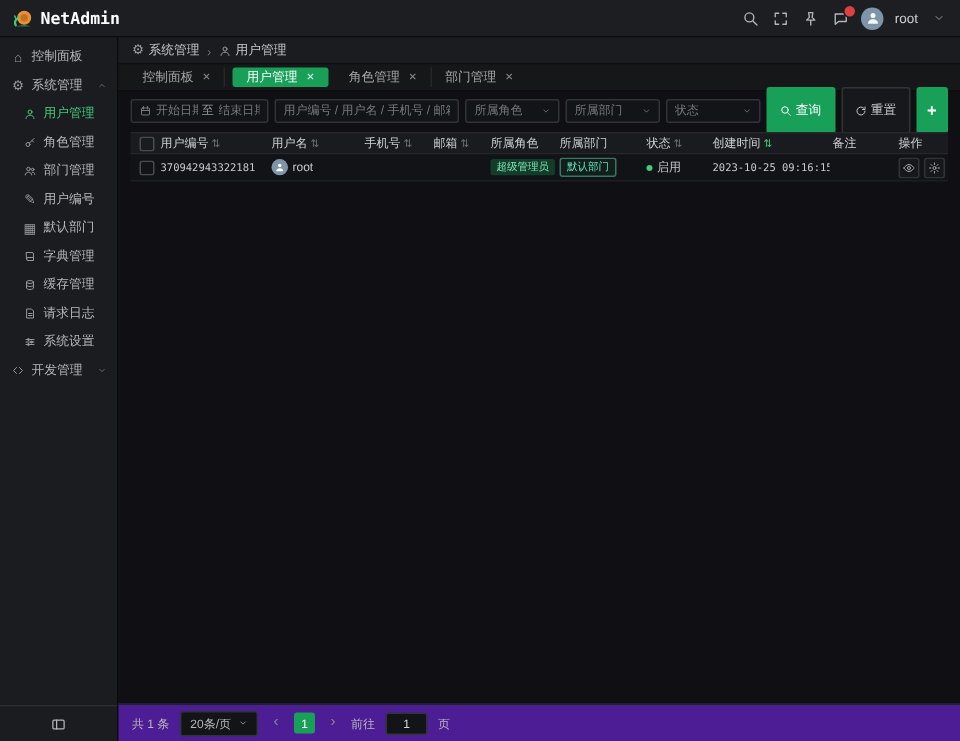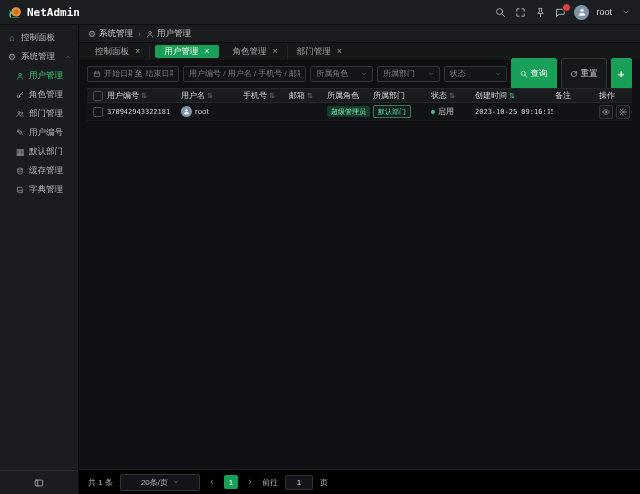--- a/index.html
+++ b/index.html
@@ -90,23 +90,23 @@
   .tag{border-radius:2px;padding:0 4px;font-size:7px;height:11px;display:inline-flex;align-items:center;line-height:1;}
   .tag-solid{background:rgba(24,160,88,0.30);color:#7fe7b6;}
   .tag-outline{border:1px solid rgba(99,226,183,0.45);color:#63e2b7;background:rgba(24,160,88,0.08);}
   .status-dot{width:4px;height:4px;border-radius:50%;background:#3fca79;flex:0 0 auto;}
   .act-btn{width:16px;height:12px;border:1px solid #323337;border-radius:2px;background:#17181b;display:flex;
            align-items:center;justify-content:center;color:#a7a8ab;cursor:pointer;}
   .empty{flex:1;}
 
   
   .pagefoot{height:24px;border-top:1px solid #202124;display:flex;align-items:center;gap:7px;padding:0 9px;
-            font-size:8px;color:#b7b8bb;background:#000000;flex:0 0 auto;}
+            font-size:8px;color:#b7b8bb;background:#4c1d95;flex:0 0 auto;}
   .psize{height:15px;border:1px solid #323337;border-radius:2px;display:flex;align-items:center;gap:5px;
-         padding:0 20px;background:#131417;cursor:pointer;}
+         padding:0 6px;background:#131417;cursor:pointer;}
   .pbtn{width:10px;text-align:center;color:#898a8d;font-size:10px;cursor:pointer;line-height:1;}
   .pcur{width:14px;height:14px;background:#18a058;color:#fff;border-radius:2px;display:flex;align-items:center;
         justify-content:center;font-size:8px;cursor:pointer;}
   .goto-input{width:28px;height:15px;border:1px solid #323337;border-radius:2px;background:#131417;color:#d7d8da;
               font-size:8px;text-align:center;font-family:inherit;box-sizing:border-box;outline:none;}
 </style>
 </head>
 <body>
 
 <div class="app">
@@ -210,34 +210,68 @@
           <span class="ic">✎</span>
           <span>用户编号</span>
         </div>
         <div class="mi sub">
           <span class="ic">▦</span>
           <span>默认部门</span>
         </div>
         <div class="mi sub">
           <span class="ic">
             <svg class="ic-svg" width="8" height="8" viewBox="0 0 24 24">
+                <path d="M5 4h11a3 3 0 013 3v13H8a3 3 0 01-3-3z"></path>
+                <path d="M5 17a3 3 0 013-3h11"></path>
+              </svg>
+          </span>
+          <span>字典管理</span>
+        </div>
+        <div class="mi sub">
+          <span class="ic">
+            <svg class="ic-svg" width="8" height="8" viewBox="0 0 24 24">
                 <ellipse cx="12" cy="6" rx="7" ry="3"></ellipse>
                 <path d="M5 6v12c0 1.7 3.1 3 7 3s7-1.3 7-3V6M5 12c0 1.7 3.1 3 7 3s7-1.3 7-3"></path>
               </svg>
           </span>
           <span>缓存管理</span>
         </div>
         <div class="mi sub">
           <span class="ic">
             <svg class="ic-svg" width="8" height="8" viewBox="0 0 24 24">
-                <path d="M5 4h11a3 3 0 013 3v13H8a3 3 0 01-3-3z"></path>
-                <path d="M5 17a3 3 0 013-3h11"></path>
-              </svg>
-          </span>
-          <span>字典管理</span>
+                <path d="M6 3h9l4 4v14H6z"></path>
+                <path d="M9 12h7M9 16h7"></path>
+              </svg>
+          </span>
+          <span>请求日志</span>
+        </div>
+        <div class="mi sub">
+          <span class="ic">
+            <svg class="ic-svg" width="8" height="8" viewBox="0 0 24 24">
+                <path d="M4 7h16M4 12h16M4 17h16"></path>
+                <circle cx="9" cy="7" r="2" fill="currentColor"></circle>
+                <circle cx="15" cy="12" r="2" fill="currentColor"></circle>
+                <circle cx="9" cy="17" r="2" fill="currentColor"></circle>
+              </svg>
+          </span>
+          <span>系统设置</span>
+        </div>
+        <div class="mi">
+          <span class="ic">
+            <svg class="ic-svg" width="8" height="8" viewBox="0 0 24 24">
+                <path d="M9 6L3 12l6 6M15 6l6 6-6 6"></path>
+              </svg>
+          </span>
+          <span>开发管理</span>
+          <span class="grow"></span>
+          <span class="chevm">
+            <svg class="ic-svg" width="6" height="6" viewBox="0 0 24 24">
+                <path d="M6 9l6 6 6-6"></path>
+              </svg>
+          </span>
         </div>
       </nav>
       <div class="sb-footer">
         <span class="tb-icon">
           <svg class="ic-svg" width="10" height="10" viewBox="0 0 24 24">
               <rect x="3" y="5" width="18" height="14" rx="2"></rect>
               <path d="M9 5v14"></path>
             </svg>
         </span>
       </div>

